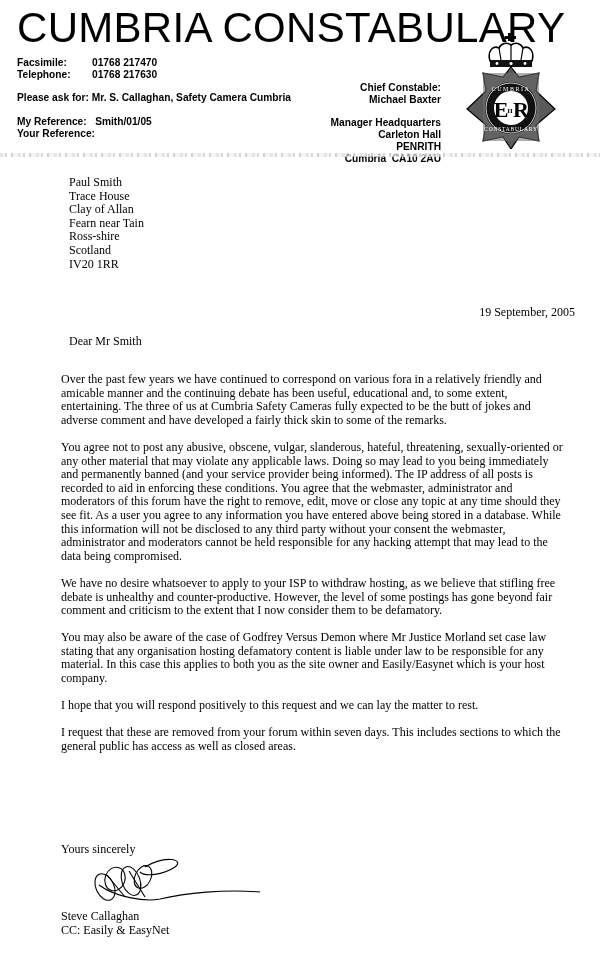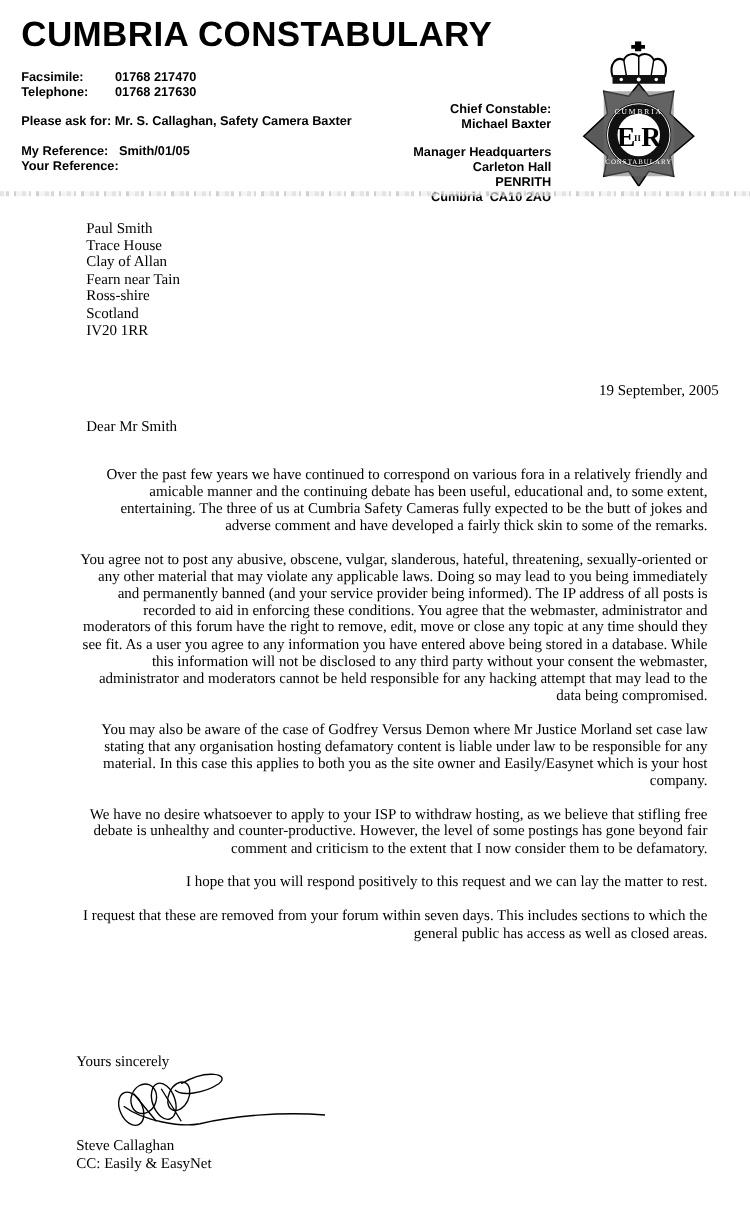--- a/index.html
+++ b/index.html
@@ -1,56 +1,56 @@
 <!DOCTYPE html>
 <html><head>
 <meta charset="utf-8">
 <style>
   html, body { margin: 0; padding: 0; background: #ffffff; }
   body { width: 600px; height: 964px; position: relative; overflow: hidden; color: #000; }
   .abs { position: absolute; }
   .sans { font-family: "Liberation Sans", sans-serif; }
   .serif { font-family: "Liberation Serif", serif; }
 
-  .title { left: 17px; top: 10px; font-size: 28px; font-weight: bold; letter-spacing: 0.3px; line-height: 36px; white-space: nowrap; }
+  .title { left: 17px; top: 10px; font-size: 42px; font-weight: normal; letter-spacing: 0.3px; line-height: 36px; white-space: nowrap; }
 
   .hdr { font-size: 10.2px; font-weight: bold; line-height: 12px; white-space: nowrap; }
   .hdr-label { display: inline-block; width: 75px; }
   .left-hdr { left: 17px; }
   .right-hdr { right: 159px; text-align: right; margin-top: 25px; }
 
   .rule { left: 0; top: 153px; width: 600px; height: 4px;
     background: repeating-linear-gradient(90deg, #d9d9d9 0 3px, #f4f4f4 3px 5px, #c8c8c8 5px 7px, #ffffff 7px 11px, #bdbdbd 11px 13px, #efefef 13px 18px);
     opacity: 0.7; }
 
   .crest { left: 457px; top: 33px; width: 108px; height: 116px; }
 
   .letter { font-size: 12px; line-height: 13.6px; }
   .address { left: 69px; top: 176px; }
   .date { right: 25px; top: 306px; }
   .salutation { left: 69px; top: 335px; }
   .body { left: 61px; top: 373px; width: 505px; }
-  .para { margin: 0 0 13.6px 0; text-align: right; }
+  .para { margin: 0 0 13.6px 0; text-align: left; }
   .para.gap2 { margin-bottom: 27px; }
   .closing { left: 61px; top: 843px; }
   .sig { left: 85px; top: 857px; width: 180px; height: 50px; }
   .signer { left: 61px; top: 910px; }
 </style>
 </head>
 <body>
 
 <div class="abs sans title">CUMBRIA CONSTABULARY</div>
 
 <div class="abs sans hdr left-hdr" style="top:57px;">
   <span class="hdr-label">Facsimile:</span><span>01768 217470</span>
 </div>
 <div class="abs sans hdr left-hdr" style="top:69px;">
   <span class="hdr-label">Telephone:</span><span>01768 217630</span>
 </div>
-<div class="abs sans hdr left-hdr" style="top:92px;">Please ask for: Mr. S. Callaghan, Safety Camera Baxter</div>
+<div class="abs sans hdr left-hdr" style="top:92px;">Please ask for: Mr. S. Callaghan, Safety Camera Cumbria</div>
 <div class="abs sans hdr left-hdr" style="top:116px;">
   <span>My Reference:</span>&nbsp;&nbsp;&nbsp;<span>Smith/01/05</span>
 </div>
 <div class="abs sans hdr left-hdr" style="top:128px;">
   <span>Your Reference:</span>
   <span></span>
 </div>
 
 <div class="abs sans hdr right-hdr" style="top:57px;">Chief Constable:</div>
 <div class="abs sans hdr right-hdr" style="top:69px;">Michael Baxter</div>
@@ -98,22 +98,22 @@
   <div>IV20 1RR</div>
 </div>
 
 <div class="abs serif letter date">19 September, 2005</div>
 
 <div class="abs serif letter salutation">Dear Mr Smith</div>
 
 <div class="abs serif letter body">
   <p class="para">Over the past few years we have continued to correspond on various fora in a relatively friendly and amicable manner and the continuing debate has been useful, educational and, to some extent, entertaining.  The three of us at Cumbria Safety Cameras fully expected to be the butt of jokes and adverse comment and have developed a fairly thick skin to some of the remarks.</p>
   <p class="para">You agree not to post any abusive, obscene, vulgar, slanderous, hateful, threatening, sexually-oriented or any other material that may violate any applicable laws. Doing so may lead to you being immediately and permanently banned (and your service provider being informed). The IP address of all posts is recorded to aid in enforcing these conditions. You agree that the webmaster, administrator and moderators of this forum have the right to remove, edit, move or close any topic at any time should they see fit. As a user you agree to any information you have entered above being stored in a database. While this information will not be disclosed to any third party without your consent the webmaster, administrator and moderators cannot be held responsible for any hacking attempt that may lead to the data being compromised.</p>
+  <p class="para">We have no desire whatsoever to apply to your ISP to withdraw hosting, as we believe that stifling free debate is unhealthy and counter-productive. However, the level of some postings has gone beyond fair comment and criticism to the extent that I now consider them to be defamatory.</p>
   <p class="para">You may also be aware of the case of Godfrey Versus Demon where Mr Justice Morland set case law stating that any organisation hosting defamatory content is liable under law to be responsible for any material.  In this case this applies to both you as the site owner and Easily/Easynet which is your host company.</p>
-  <p class="para">We have no desire whatsoever to apply to your ISP to withdraw hosting, as we believe that stifling free debate is unhealthy and counter-productive. However, the level of some postings has gone beyond fair comment and criticism to the extent that I now consider them to be defamatory.</p>
   <p class="para">I hope that you will respond positively to this request and we can lay the matter to rest.</p>
   <p class="para gap2">I request that these are removed from your forum within seven days. This includes sections to which the general public has access as well as closed areas.</p>
 </div>
 
 <div class="abs serif letter closing">Yours sincerely</div>
 
 <svg class="abs sig" viewBox="0 0 180 50">
   <g fill="none" stroke="#000" stroke-width="1.1">
     <ellipse cx="20" cy="30" rx="9" ry="14" transform="rotate(-25 20 30)"></ellipse>
     <ellipse cx="30" cy="22" rx="10" ry="12" transform="rotate(20 30 22)"></ellipse>

